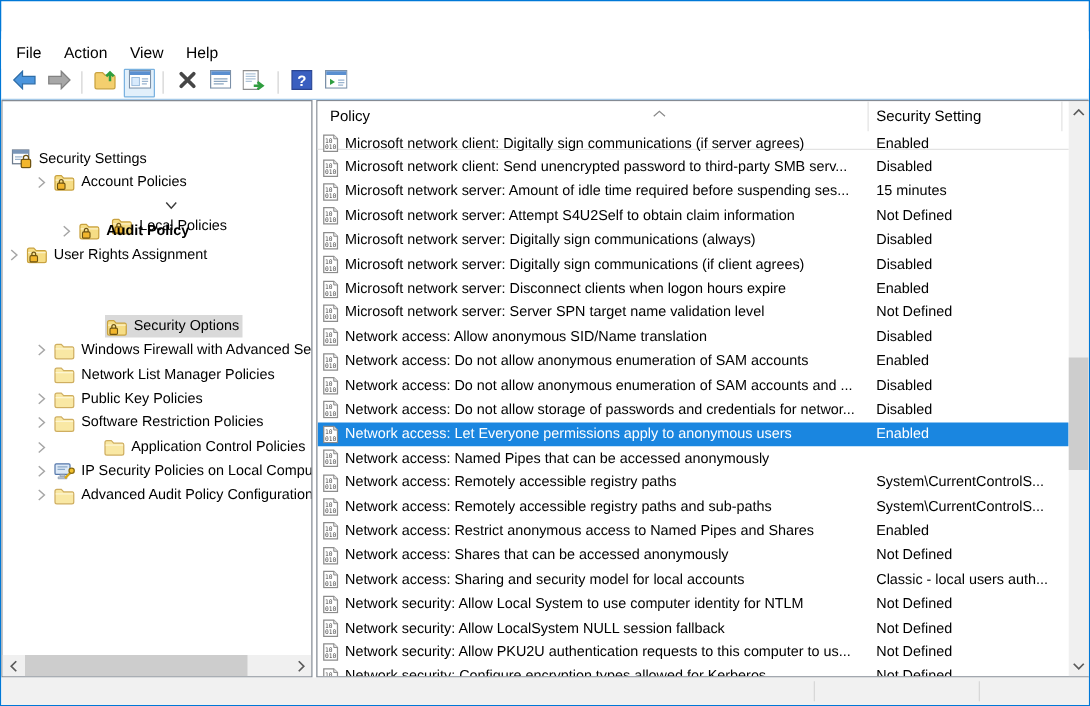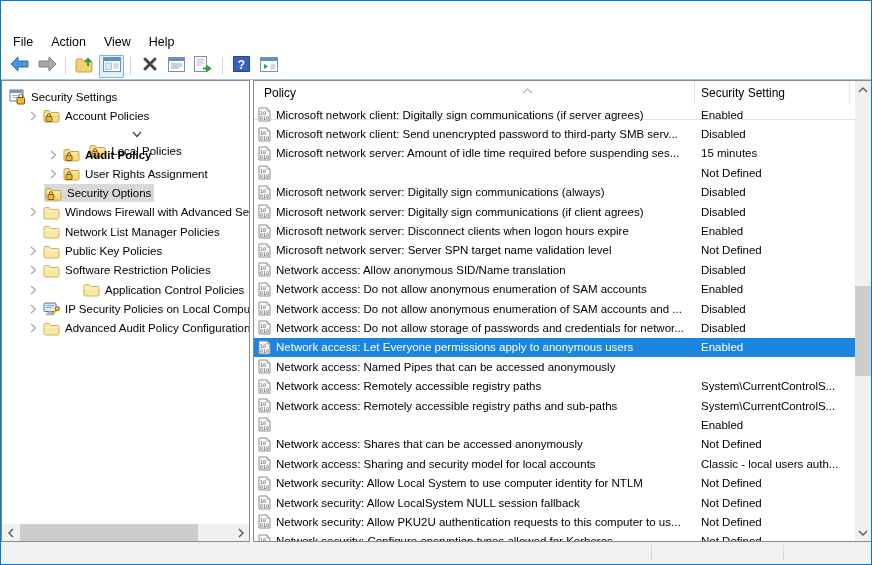--- a/index.html
+++ b/index.html
@@ -156,21 +156,21 @@
             <rect x="0.5" y="0.5" width="17" height="14" fill="#fff" stroke="#7b90a8"></rect>
             <rect x="1" y="1" width="16" height="3" fill="#5a8fd0"></rect>
             <path d="M4 7 l4 2.5 -4 2.5 z" fill="#2f9e3f"></path>
             <path d="M10.5 8 h5 M10.5 10 h5 M10.5 12 h4" stroke="#9ab4cf" stroke-width="1"></path>
           </svg></span>
       </div>
     </div>
 
   <div class="tree-pane">
     <div class="tree-items" id="tree">
-        <div class="tree-item" style="padding-left: 6px;">
+        <div class="tree-item" style="padding-left: 6px; margin-top: 30px;">
 
     <span class="tree-entry">
       <span class="t-icon">
               <svg width="17" height="16" viewBox="0 0 17 16">
                 <rect x="1" y="1" width="13" height="11" fill="#fff" stroke="#6b7a8c"></rect>
                 <rect x="1" y="1" width="13" height="3" fill="#7a96b8"></rect>
                 <path d="M3 6.5 h6 M3 8.5 h5" stroke="#9db4cc" stroke-width="1"></path>
                 <rect x="8" y="8.5" width="7.5" height="6.5" rx="1" fill="#f2b62c" stroke="#6e5310"></rect>
                 <path d="M9.8 8.5 V7 Q9.8 5.2 11.8 5.2 Q13.8 5.2 13.8 7 V8.5" fill="none" stroke="#6e5310"></path>
               </svg>
@@ -225,39 +225,39 @@
               <svg width="17" height="15" viewBox="0 0 17 15">
                 <path d="M1 4 Q1 2.5 2.5 2.5 L6 2.5 L8 4.5 L15 4.5 Q16 4.5 16 6 L16 12.5 Q16 14 14.5 14 L2.5 14 Q1 14 1 12.5 Z" fill="#f6dd85" stroke="#c9a23f"></path>
                 <path d="M1.5 6 L15.5 6" stroke="#fbf0c8" stroke-width="1"></path>
                 <rect x="3" y="8.5" width="6" height="5" rx="1" fill="#f2b62c" stroke="#6e5310" stroke-width="0.9"></rect>
                 <path d="M4.5 8.5 V7.2 Q4.5 5.6 6 5.6 Q7.5 5.6 7.5 7.2 V8.5" fill="none" stroke="#6e5310"></path>
               </svg>
             </span>
       <span class="t-label">Audit Policy</span>
     </span>
   </div>
-        <div class="tree-item" style="padding-left: 42px; align-items: center;">
+        <div class="tree-item" style=" align-items: center;">
     <span class="chev-box">
             <svg width="16" height="16" viewBox="0 0 16 16">
               <polyline points="6,4 10.5,8 6,12" fill="none" stroke="#a6a6a6" stroke-width="1.2"></polyline>
             </svg>
           </span>
     <span class="tree-entry">
       <span class="t-icon">
               <svg width="17" height="15" viewBox="0 0 17 15">
                 <path d="M1 4 Q1 2.5 2.5 2.5 L6 2.5 L8 4.5 L15 4.5 Q16 4.5 16 6 L16 12.5 Q16 14 14.5 14 L2.5 14 Q1 14 1 12.5 Z" fill="#f6dd85" stroke="#c9a23f"></path>
                 <path d="M1.5 6 L15.5 6" stroke="#fbf0c8" stroke-width="1"></path>
                 <rect x="3" y="8.5" width="6" height="5" rx="1" fill="#f2b62c" stroke="#6e5310" stroke-width="0.9"></rect>
                 <path d="M4.5 8.5 V7.2 Q4.5 5.6 6 5.6 Q7.5 5.6 7.5 7.2 V8.5" fill="none" stroke="#6e5310"></path>
               </svg>
             </span>
       <span class="t-label">User Rights Assignment</span>
     </span>
   </div>
-        <div class="tree-item" style="padding-left: 24px;">
+        <div class="tree-item" style="padding-left: 64px; margin-top: 38px;">
     <span class="chev-box"></span>
     <span class="tree-entry selected">
       <span class="t-icon">
               <svg width="17" height="15" viewBox="0 0 17 15">
                 <path d="M1 4 Q1 2.5 2.5 2.5 L6 2.5 L8 4.5 L15 4.5 Q16 4.5 16 6 L16 12.5 Q16 14 14.5 14 L2.5 14 Q1 14 1 12.5 Z" fill="#f6dd85" stroke="#c9a23f"></path>
                 <path d="M1.5 6 L15.5 6" stroke="#fbf0c8" stroke-width="1"></path>
                 <rect x="3" y="8.5" width="6" height="5" rx="1" fill="#f2b62c" stroke="#6e5310" stroke-width="0.9"></rect>
                 <path d="M4.5 8.5 V7.2 Q4.5 5.6 6 5.6 Q7.5 5.6 7.5 7.2 V8.5" fill="none" stroke="#6e5310"></path>
               </svg>
             </span>
@@ -449,20 +449,21 @@
         <div class="row">
     <span class="cell-policy">
       <span class="p-icon">
               <svg width="13" height="15" viewBox="0 0 13 15">
                 <path d="M1 1 H9 L12 4 V14 H1 Z" fill="#fff" stroke="#8c8c8c"></path>
                 <path d="M9 1 V4 H12" fill="#e4e4e4" stroke="#8c8c8c" stroke-width="0.8"></path>
                 <text x="2" y="7.5" font-size="5" fill="#4a4a4a" font-family="monospace">10</text>
                 <text x="2" y="12.5" font-size="5" fill="#4a4a4a" font-family="monospace">010</text>
               </svg>
             </span>
+      <span class="p-label">Microsoft network server: Attempt S4U2Self to obtain claim information</span>
     </span>
     <span class="cell-setting">Not Defined</span>
   </div>
         <div class="row">
     <span class="cell-policy">
       <span class="p-icon">
               <svg width="13" height="15" viewBox="0 0 13 15">
                 <path d="M1 1 H9 L12 4 V14 H1 Z" fill="#fff" stroke="#8c8c8c"></path>
                 <path d="M9 1 V4 H12" fill="#e4e4e4" stroke="#8c8c8c" stroke-width="0.8"></path>
                 <text x="2" y="7.5" font-size="5" fill="#4a4a4a" font-family="monospace">10</text>
@@ -630,20 +631,21 @@
         <div class="row">
     <span class="cell-policy">
       <span class="p-icon">
               <svg width="13" height="15" viewBox="0 0 13 15">
                 <path d="M1 1 H9 L12 4 V14 H1 Z" fill="#fff" stroke="#8c8c8c"></path>
                 <path d="M9 1 V4 H12" fill="#e4e4e4" stroke="#8c8c8c" stroke-width="0.8"></path>
                 <text x="2" y="7.5" font-size="5" fill="#4a4a4a" font-family="monospace">10</text>
                 <text x="2" y="12.5" font-size="5" fill="#4a4a4a" font-family="monospace">010</text>
               </svg>
             </span>
+      <span class="p-label">Network access: Restrict anonymous access to Named Pipes and Shares</span>
     </span>
     <span class="cell-setting">Enabled</span>
   </div>
         <div class="row">
     <span class="cell-policy">
       <span class="p-icon">
               <svg width="13" height="15" viewBox="0 0 13 15">
                 <path d="M1 1 H9 L12 4 V14 H1 Z" fill="#fff" stroke="#8c8c8c"></path>
                 <path d="M9 1 V4 H12" fill="#e4e4e4" stroke="#8c8c8c" stroke-width="0.8"></path>
                 <text x="2" y="7.5" font-size="5" fill="#4a4a4a" font-family="monospace">10</text>

